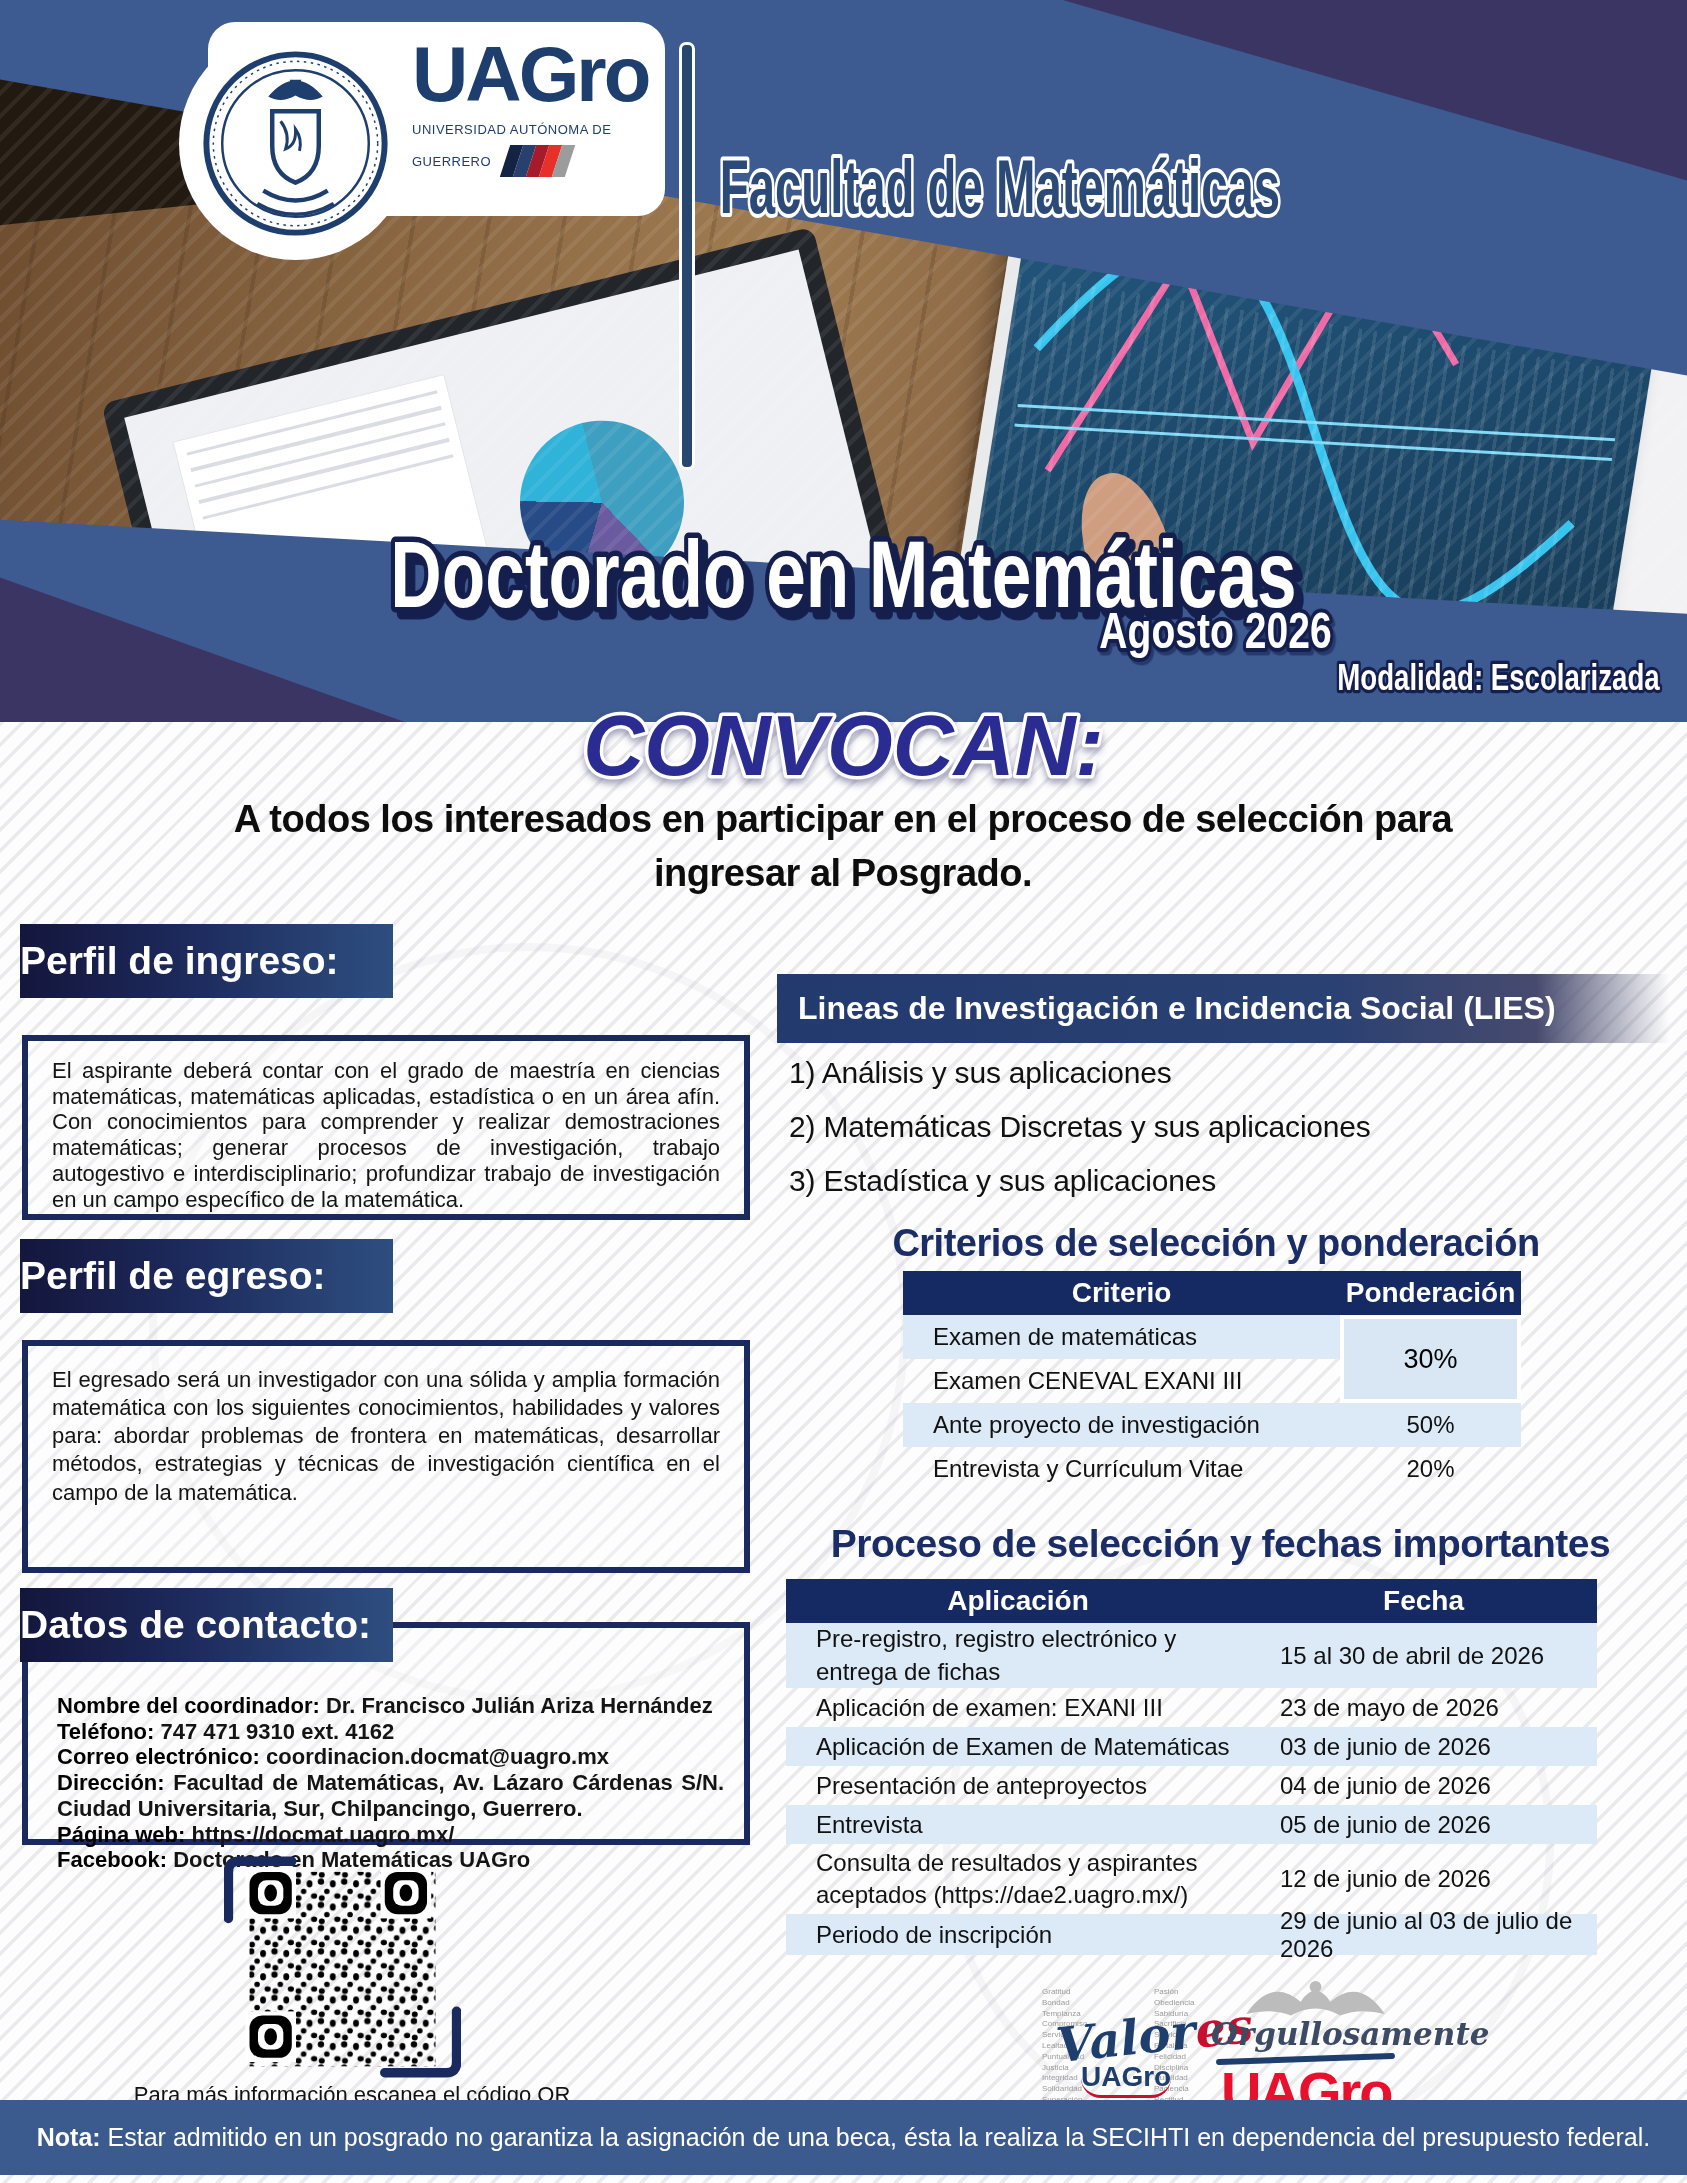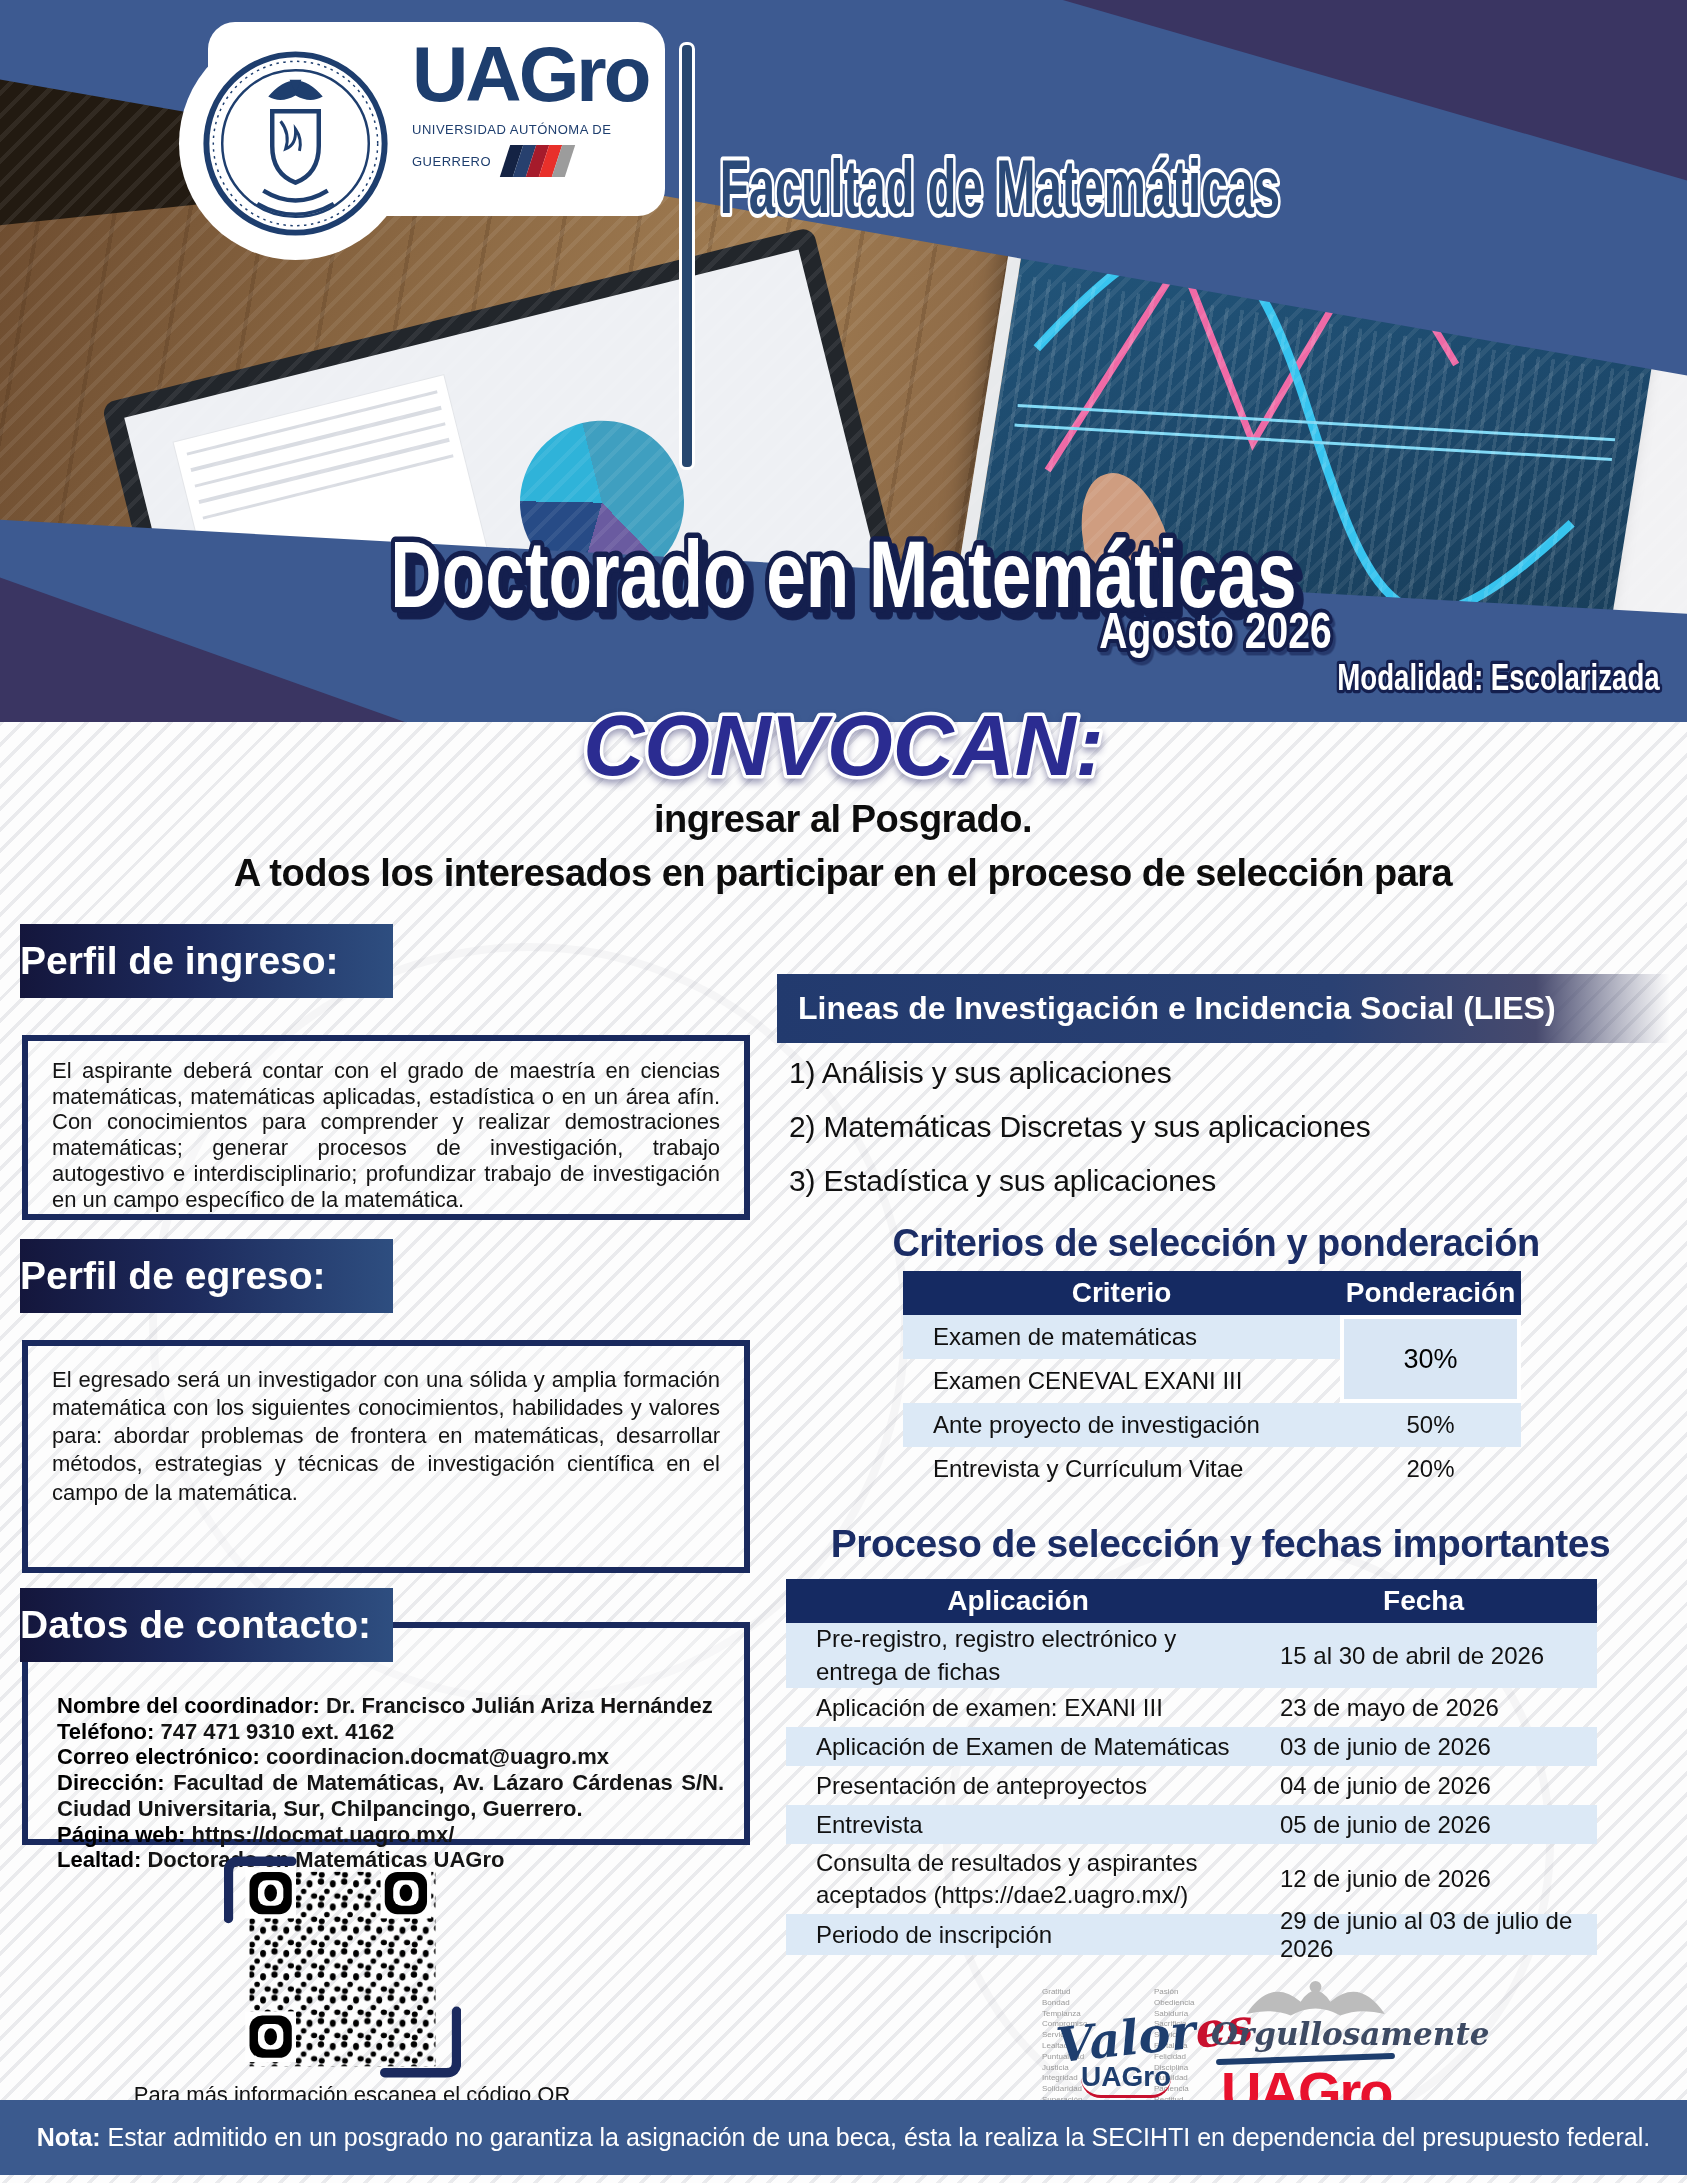--- a/index.html
+++ b/index.html
@@ -229,42 +229,42 @@
     </svg>
   </div>
 
   <div class="ringmark" style="left:149px;top:943px;width:744px;height:744px;"></div>
   <div class="ringmark" style="left:943px;top:1538px;width:595px;height:595px;"></div>
 
   <svg class="abs svgtxt" style="left:546px;top:691px;" width="595px" height="114" viewBox="0 0 1200 230">
     <text class="t-con" x="600" y="170" font-size="172" text-anchor="middle" textLength="1050" lengthAdjust="spacingAndGlyphs">CONVOCAN:</text>
   </svg>
   <div class="subtitle">
+    <div>A todos los interesados en participar en el proceso de selección para</div>
     <div>ingresar al Posgrado.</div>
-    <div>A todos los interesados en participar en el proceso de selección para</div>
   </div>
 
   <div class="sec-h" style="top:924px;">Perfil de ingreso:</div>
   <div class="body-box" id="box-ingreso">
     <p>El aspirante deberá contar con el grado de maestría en ciencias matemáticas, matemáticas aplicadas, estadística o en un área afín. Con conocimientos para comprender y realizar demostraciones matemáticas; generar procesos de investigación, trabajo autogestivo e interdisciplinario; profundizar trabajo de investigación en un campo específico de la matemática.</p>
   </div>
 
   <div class="sec-h" style="top:1239px;">Perfil de egreso:</div>
   <div class="body-box" id="box-egreso">
     <p>El egresado será un investigador con una sólida y amplia formación matemática con los siguientes conocimientos, habilidades y valores para: abordar problemas de frontera en matemáticas, desarrollar métodos, estrategias y técnicas de investigación científica en el campo de la matemática.</p>
   </div>
 
   <div class="sec-h" style="top:1588px;z-index:3;">Datos de contacto:</div>
   <div class="body-box" id="box-datos">
     <p class="datos-line"><b>Nombre del coordinador: </b><span>Dr. Francisco Julián Ariza Hernández</span></p>
     <p class="datos-line"><b>Teléfono: </b><span>747 471 9310 ext. 4162</span></p>
     <p class="datos-line"><b>Correo electrónico: </b><span>coordinacion.docmat@uagro.mx</span></p>
     <p class="datos-line"><b>Dirección: </b><span>Facultad de Matemáticas, Av. Lázaro Cárdenas S/N. Ciudad Universitaria, Sur, Chilpancingo, Guerrero.</span></p>
     <p class="datos-line"><b>Página web: </b><span>https://docmat.uagro.mx/</span></p>
-    <p class="datos-line"><b>Lealtad: </b><span>Doctorado en Matemáticas UAGro</span></p>
+    <p class="datos-line"><b>Facebook: </b><span>Doctorado en Matemáticas UAGro</span></p>
   </div>
 
   <div id="qr">
     <svg width="237" height="224" viewBox="0 0 112 106">
       <defs>
         <pattern id="qp" width="11" height="11" patternUnits="userSpaceOnUse">
           <circle cx="1.8" cy="1.6" r="1.5" fill="#000"></circle>
           <ellipse cx="7.4" cy="2.6" rx="1.4" ry="1.7" fill="#000"></ellipse>
           <circle cx="4.6" cy="6.2" r="1.3" fill="#000"></circle>
           <ellipse cx="9.6" cy="8.4" rx="1.5" ry="1.3" fill="#000"></ellipse>

